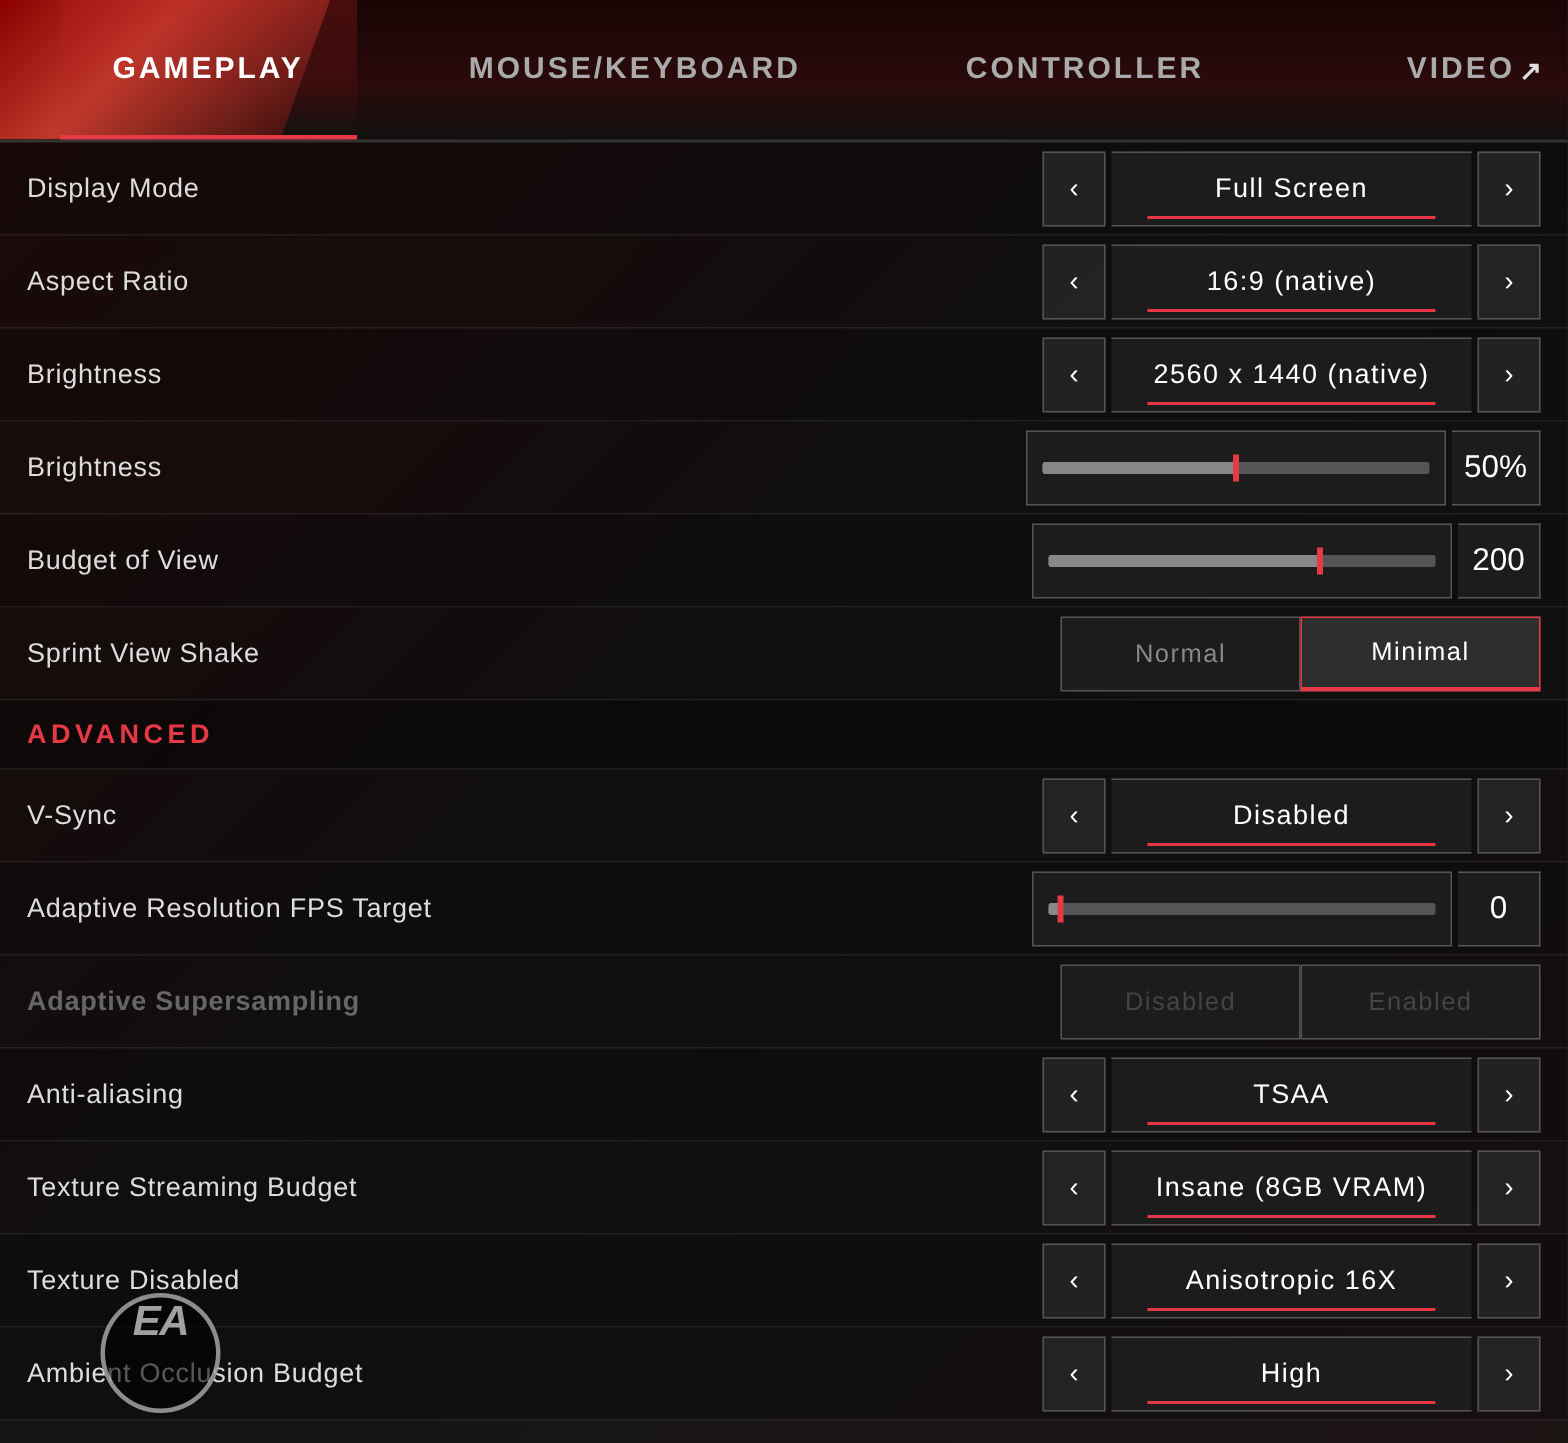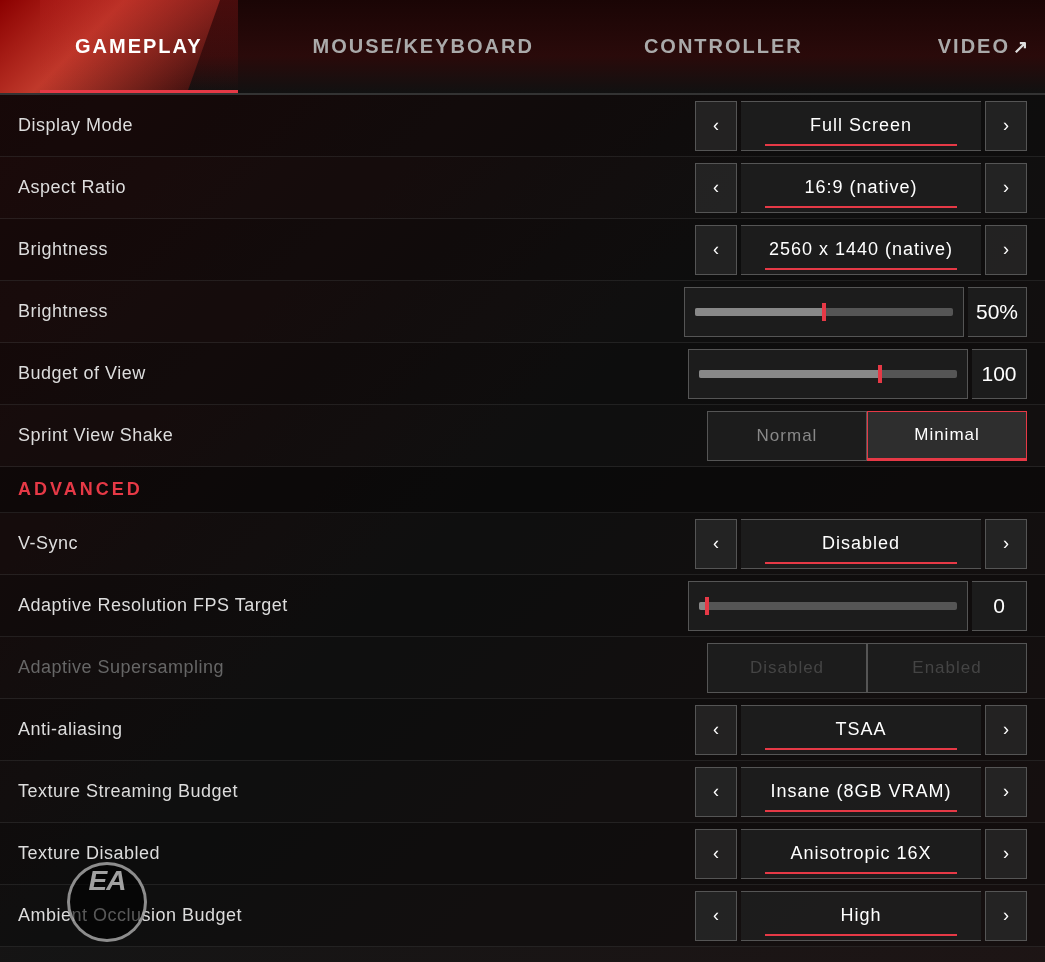--- a/index.html
+++ b/index.html
@@ -131,20 +131,21 @@
     .setting-label {
       flex: 1;
       font-size: 18px;
       color: #ddd;
       font-weight: 400;
       letter-spacing: 0.5px;
     }
 
     .setting-label.disabled {
       color: #666;
+      font-weight: bold;
     }
 
     .setting-control {
       display: flex;
       align-items: center;
       gap: 4px;
     }
 
     
     .arrow-btn {
@@ -381,21 +382,21 @@
   <div class="setting-row">
     <span class="setting-label">Budget of View</span>
     <div class="setting-control">
       <div class="slider-container">
         <div class="slider-track">
           <div class="slider-fill" style="width: 70%;">
             <div class="slider-thumb"></div>
           </div>
         </div>
       </div>
-      <div class="slider-value">100</div>
+      <div class="slider-value">200</div>
     </div>
   </div>
 
   <div class="setting-row">
     <span class="setting-label">Sprint View Shake</span>
     <div class="setting-control">
       <div class="toggle-group">
         <button class="toggle-btn">Normal</button>
         <button class="toggle-btn selected">Minimal</button>
       </div>

